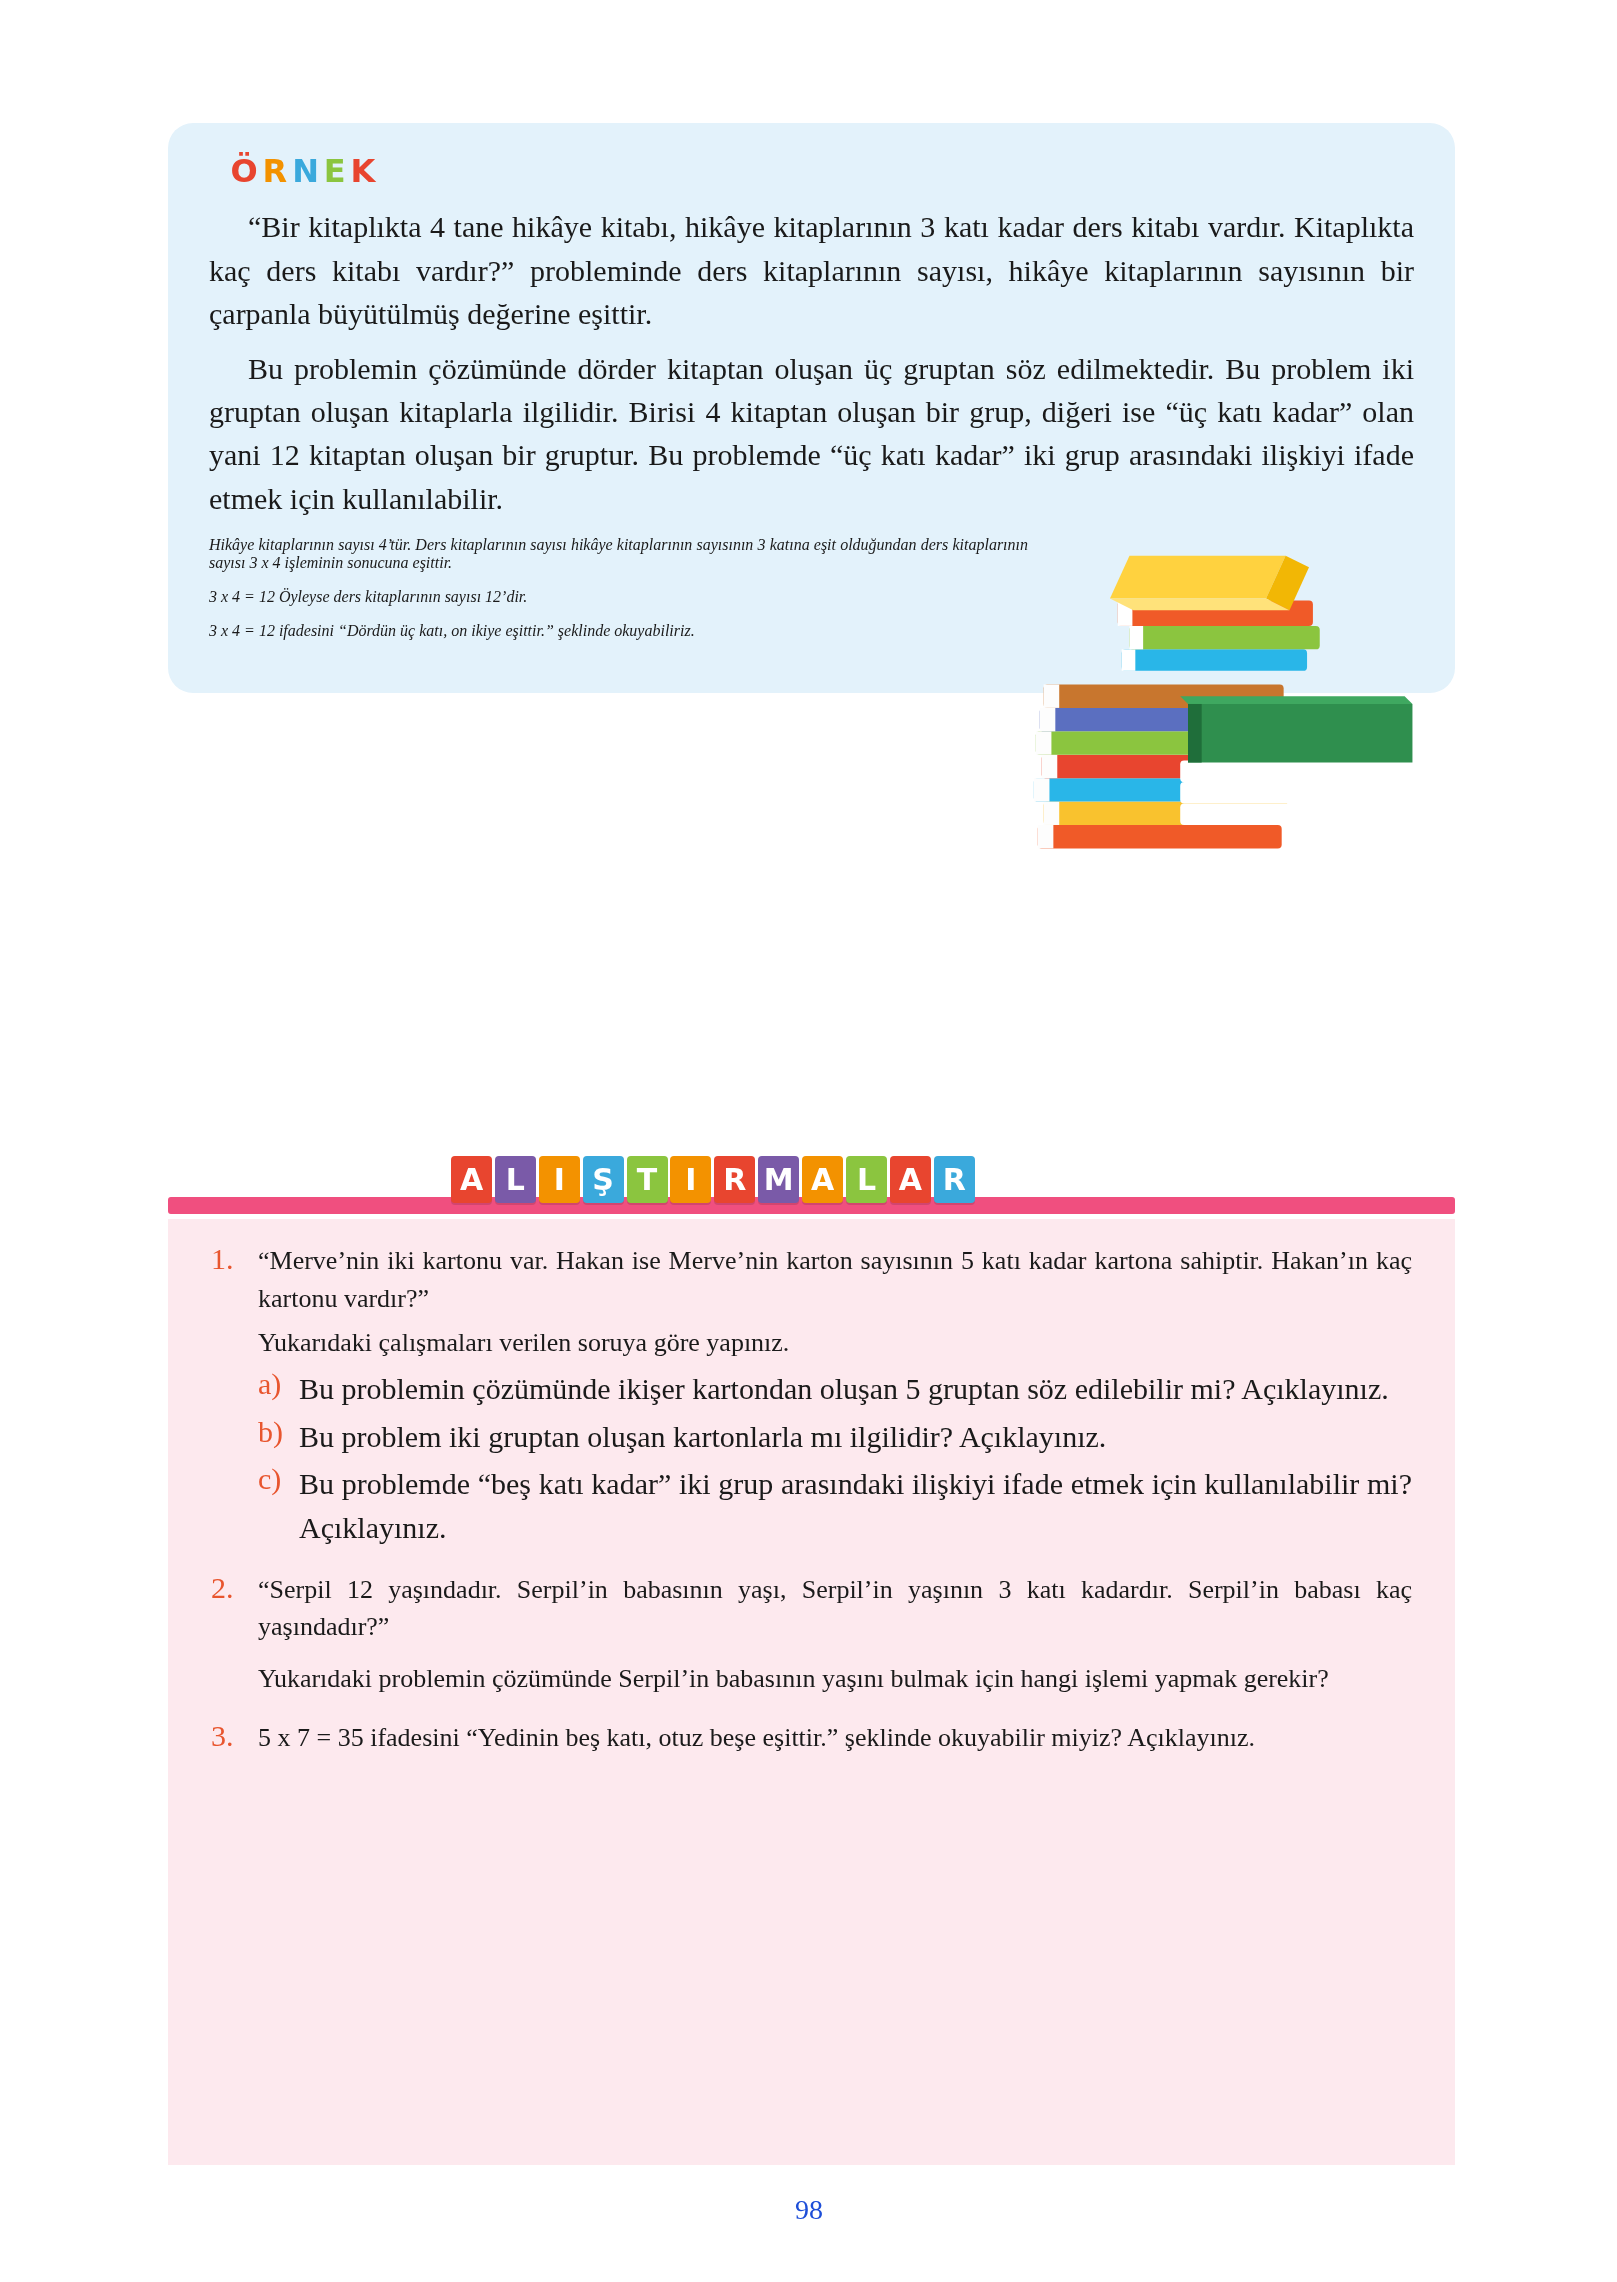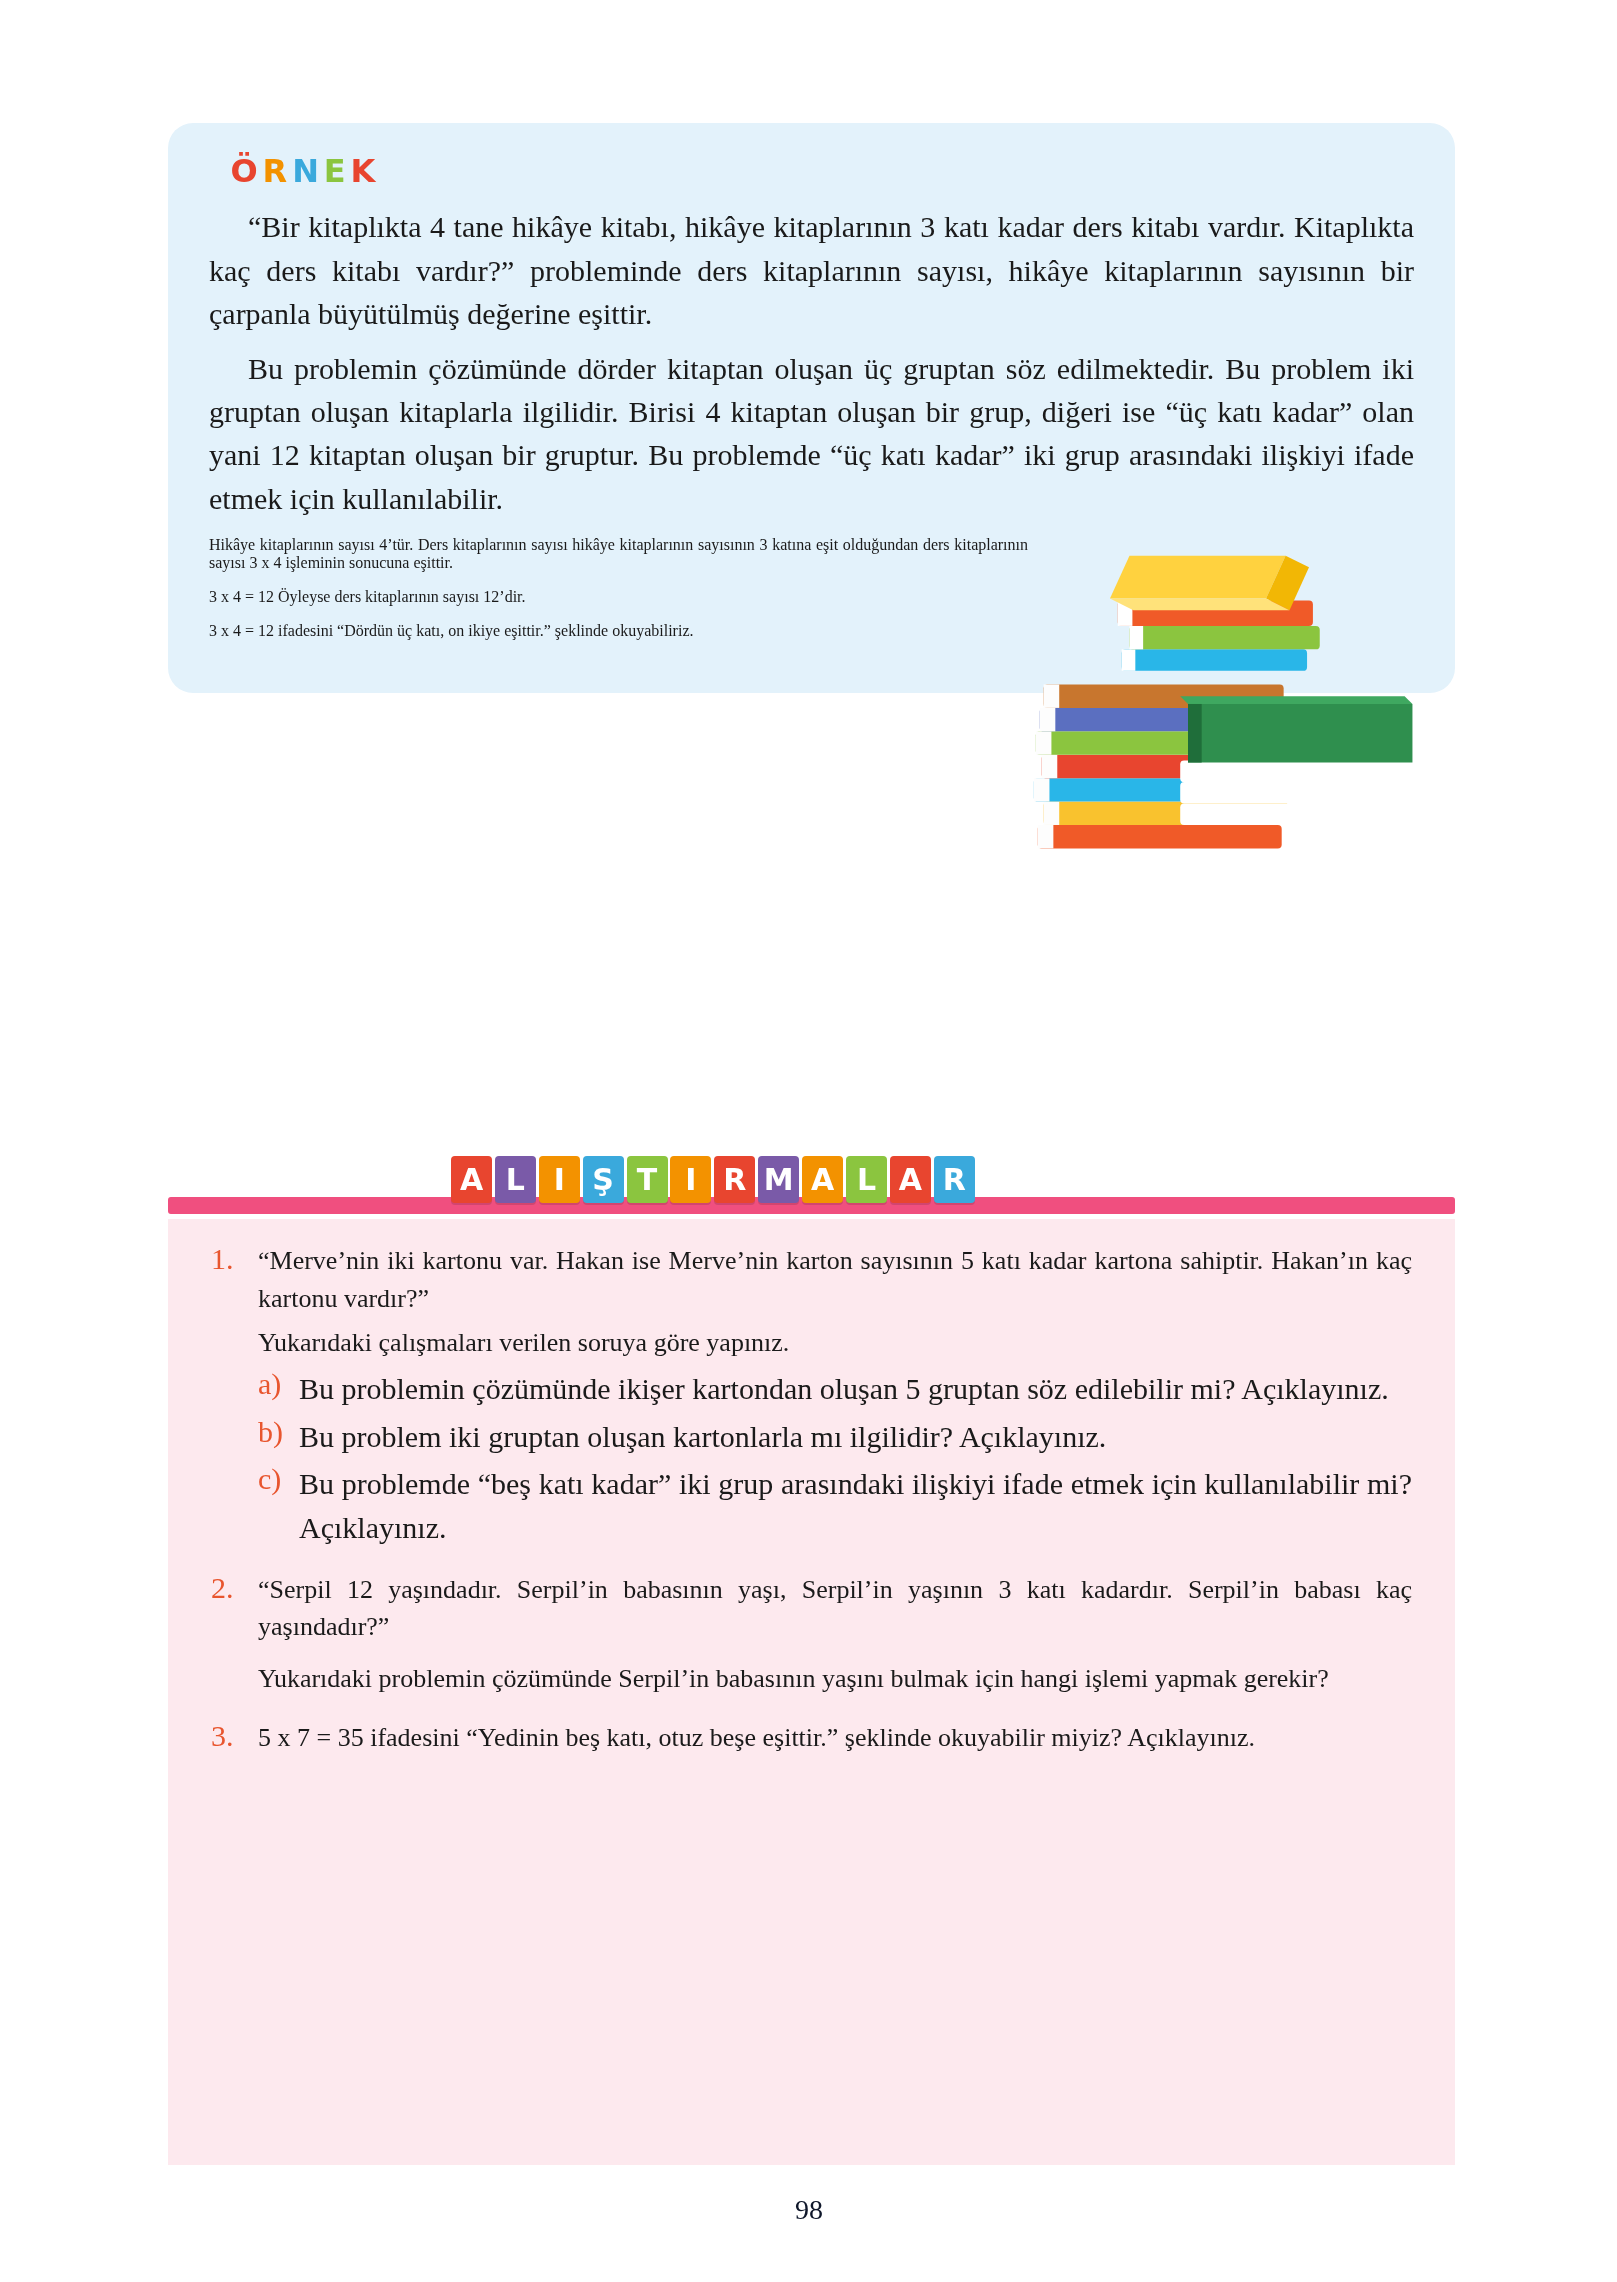--- a/index.html
+++ b/index.html
@@ -53,20 +53,21 @@
     text-justify: inter-word;
     text-indent: 39px;
     hyphens: manual;
   }
 
   .narrow-wrap {
     width: 819px;
   }
   .narrow-wrap p {
     text-align: justify;
+    font-style: italic;
   }
 
   .books-img {
     position: absolute;
     right: 21.5px;
     top: 419px;
     width: 410px;
     height: 322px;
   }
 
@@ -162,21 +163,21 @@
     text-align: justify;
   }
 
   .page-number {
     position: absolute;
     left: 0;
     top: 2194px;
     width: 1618px;
     text-align: center;
     font-size: 28px;
-    color: #0f172a;
+    color: #1d4ed8;
   }
 </style>
 </head>
 <body>
 
 <div class="page">
 
   <div class="example-box">
     <div class="ornek-title" id="ornek-title"><span style="color: rgb(232, 69, 47);">Ö</span><span style="color: rgb(243, 146, 0);">R</span><span style="color: rgb(58, 169, 220);">N</span><span style="color: rgb(139, 197, 63);">E</span><span style="color: rgb(232, 69, 47);">K</span></div>
 

